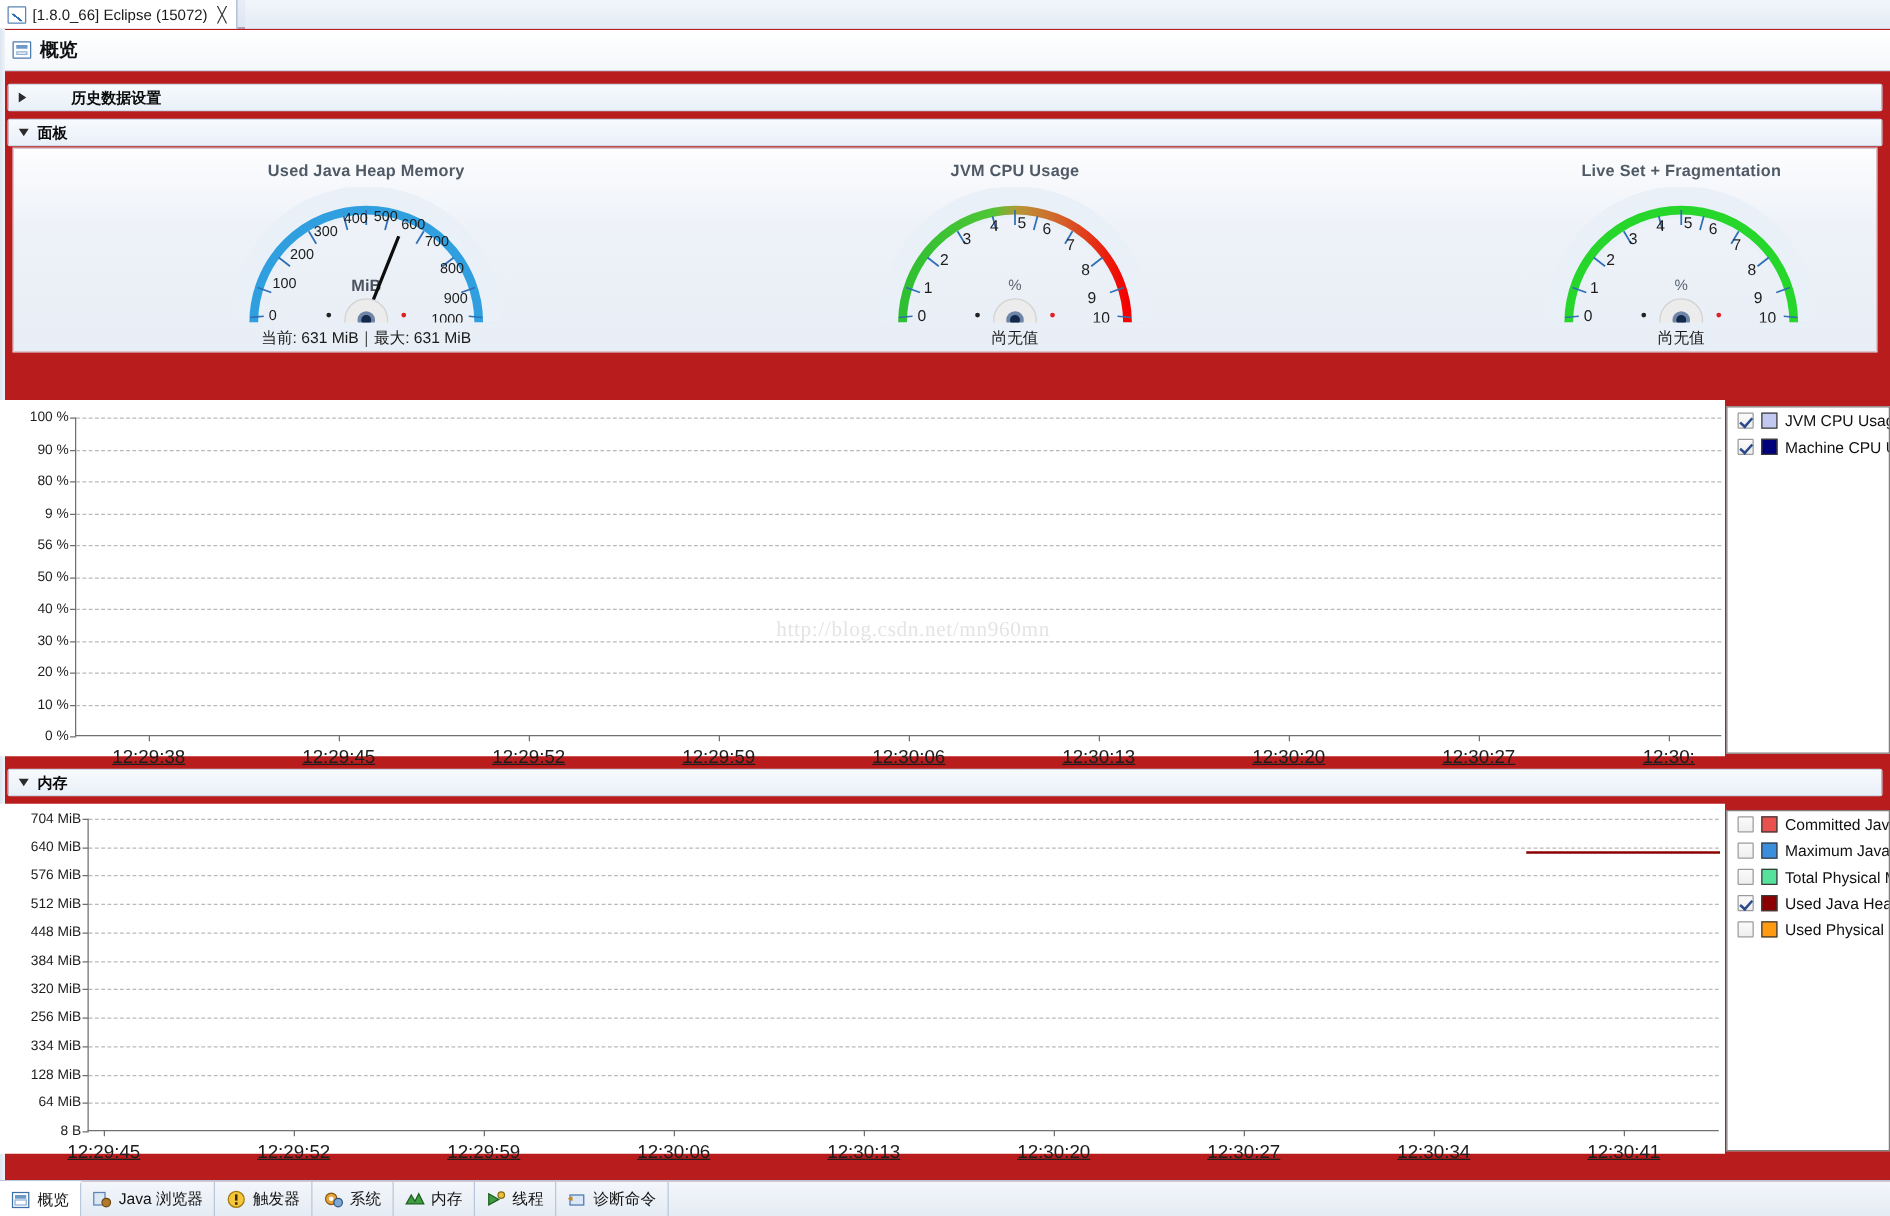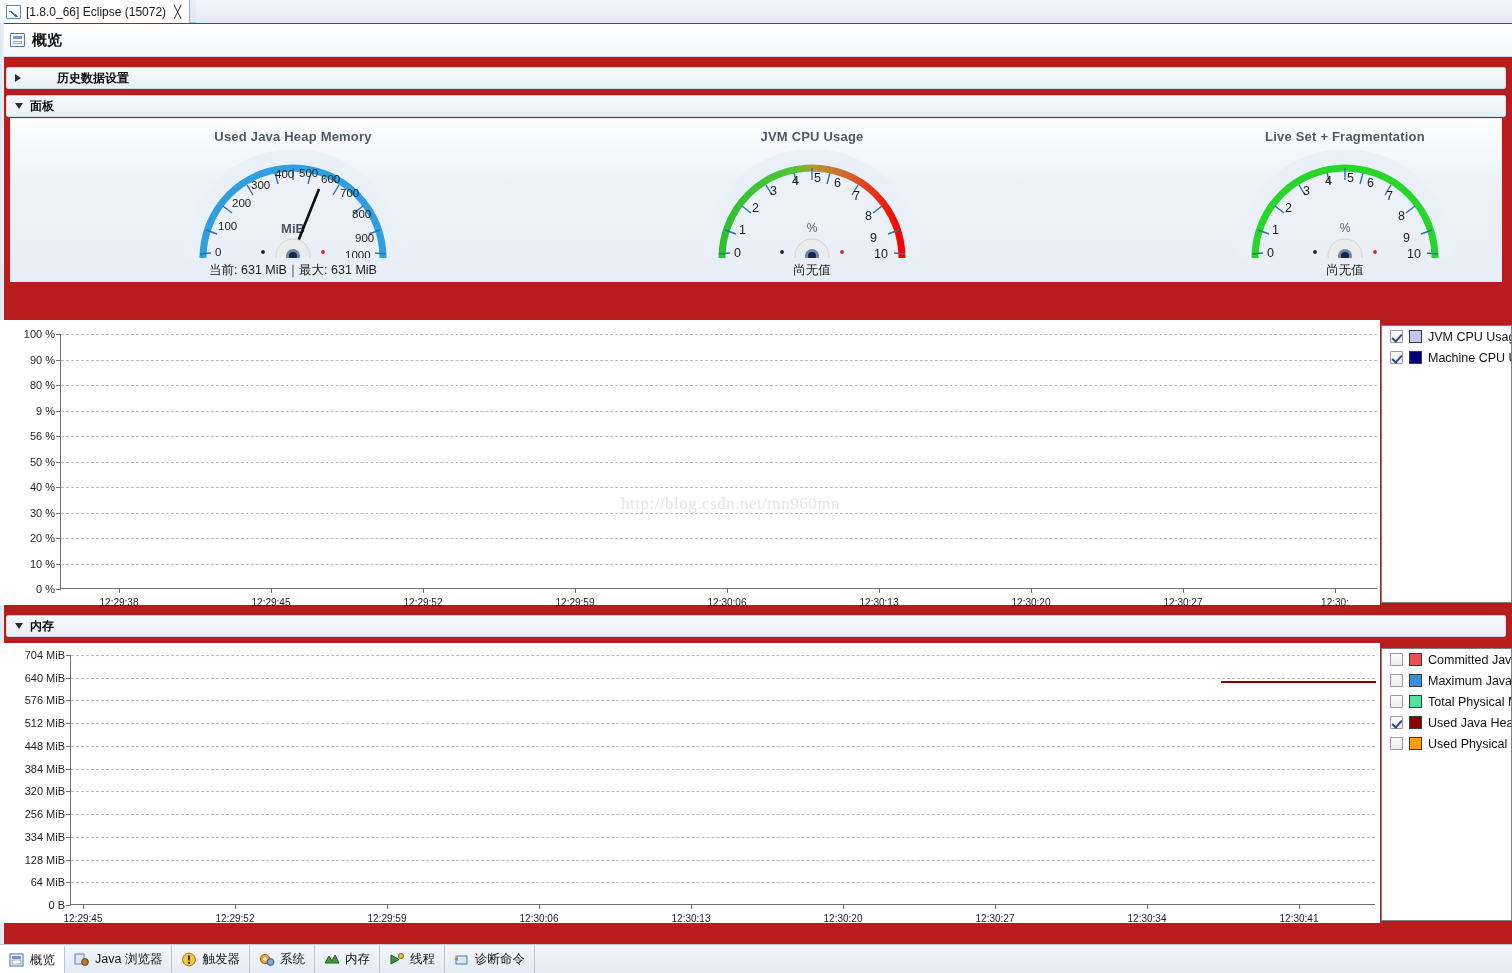--- a/index.html
+++ b/index.html
@@ -88,21 +88,21 @@
     position:absolute; background:#fff;
     border-left: 1px solid #707070; border-bottom: 1px solid #707070;
   }
   .ylab { position:absolute; right:100%; transform: translateY(-50%);
     padding-right: 6px; font-size: 11px; color:#1d1d1d; white-space:nowrap; }
   .ytick { position:absolute; right:100%; width:5px; height:0;
     border-top:1px solid #707070; }
   .gridline { position:absolute; left:0; right:0; height:0;
     border-top: 1px dashed #b9b9b9; }
   .xlab { position:absolute; top:100%; margin-top:9px; transform: translateX(-50%);
-    font-size: 10px; color:#1d1d1d; white-space:nowrap; }
+    font-size: 15px; color:#1d1d1d; white-space:nowrap;text-decoration:underline; }
   .xtick { position:absolute; top:100%; width:0; height:5px;
     border-left:1px solid #707070; }
   .watermark {
     position:absolute; font-family:"Liberation Serif", serif; font-size:17px;
     color:#e4e4e4; white-space:nowrap; letter-spacing:.5px;
   }
   .dataline { position:absolute; height:0; border-top:2px solid; }
 
   
   .legend {
@@ -400,21 +400,21 @@
       </div>
     </div>
 
   <div class="section-head" style="top:615px; width:1500px;">
     <span class="arrow down"></span>
     <span>内存</span>
   </div>
 
   <div class="chart-box" style="left:0; top:643px; width:1380px; height:280px;">
     <div class="plot" id="plot-mem" style="left: 70px; top: 12px; width: 1305px; height: 250px;">
-        <div class="ylab" style="top: 250px;">0 B</div>
+        <div class="ylab" style="top: 250px;">8 B</div>
         <div class="ytick" style="top: 250px;"></div>
         <div class="ylab" style="top: 227.273px;">64 MiB</div>
         <div class="ytick" style="top: 227.273px;"></div>
         <div class="gridline" style="top: 227.273px;"></div>
         <div class="ylab" style="top: 204.545px;">128 MiB</div>
         <div class="ytick" style="top: 204.545px;"></div>
         <div class="gridline" style="top: 204.545px;"></div>
         <div class="ylab" style="top: 181.818px;">334 MiB</div>
         <div class="ytick" style="top: 181.818px;"></div>
         <div class="gridline" style="top: 181.818px;"></div>

